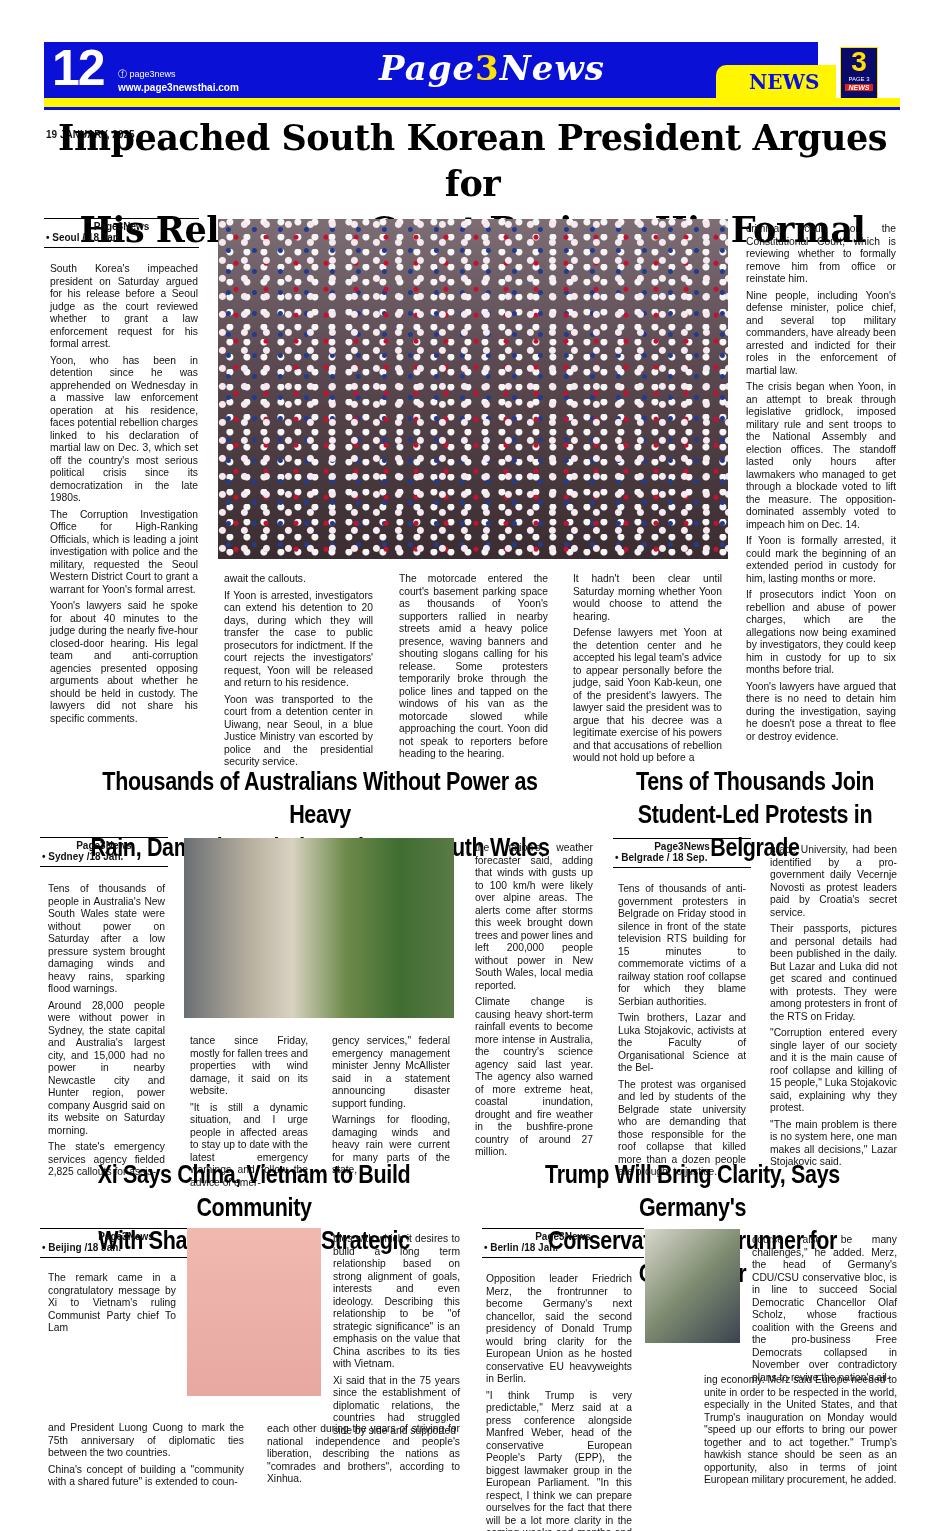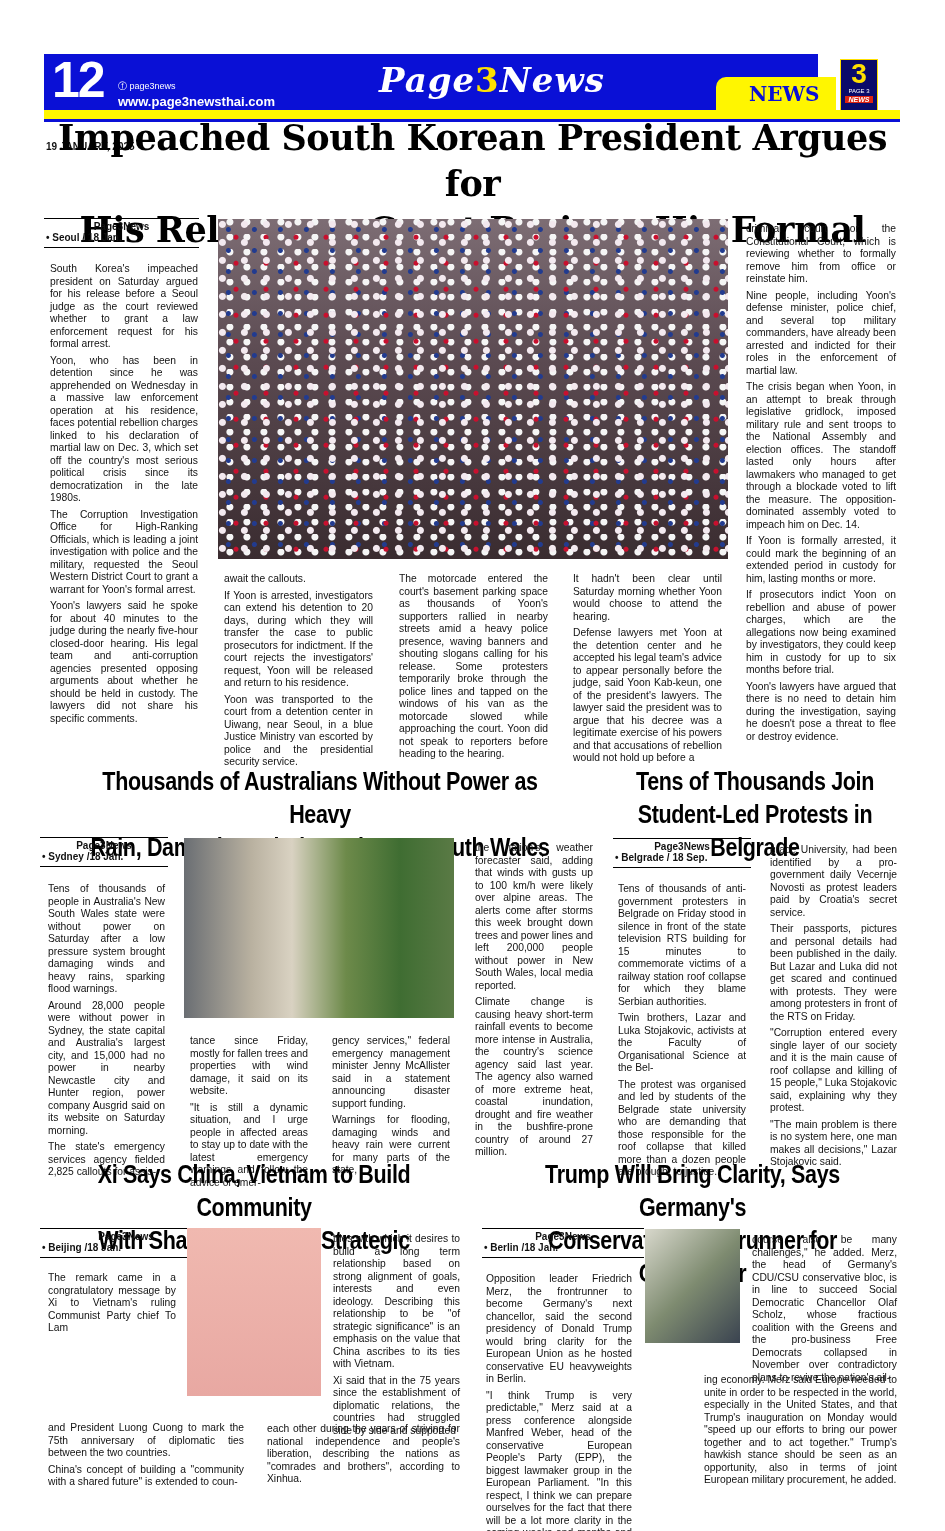--- a/index.html
+++ b/index.html
@@ -1,24 +1,24 @@
 <!DOCTYPE html>
 <html><head>
 <meta charset="utf-8">
 <style>
   html,body{margin:0;padding:0;background:#fff;}
   body{width:945px;height:1531px;position:relative;overflow:hidden;font-family:"Liberation Sans",sans-serif;color:#111;}
   .abs{position:absolute;}
   
-  #masthead{left:44px;top:54px;width:774px;height:68px;background:#0a10d6;}
+  #masthead{left:44px;top:42px;width:774px;height:68px;background:#0a10d6;}
   #mast-yellow{left:0;top:56px;width:856px;height:9px;background:#fff600;}
   #mast-bottom{left:0;top:65px;width:856px;height:3px;background:#0a10d6;}
   #page-num{left:8px;top:-4px;font-size:50px;font-weight:bold;color:#fff;letter-spacing:-2px;line-height:60px;}
   #social{left:74px;top:27px;font-size:9px;color:#fff;line-height:11px;}
-  #website{left:74px;top:40px;font-size:13px;color:#fff;font-weight:bold;}
+  #website{left:74px;top:40px;font-size:10px;color:#fff;font-weight:bold;}
   #date{left:2px;top:55px;font-size:10px;font-weight:bold;color:#111;margin-top:32px;}
   #logo{left:335px;top:6px;font-family:"DejaVu Serif",serif;font-size:34px;color:#fff;font-style:italic;font-weight:bold;letter-spacing:1px;}
   #logo .three{color:#ffe000;font-style:normal;}
   #world-tab{left:672px;top:23px;width:120px;height:33px;background:#fff600;border-top-left-radius:10px;}
   #world-label{left:705px;top:28px;font-family:"DejaVu Serif",serif;font-size:20px;font-weight:bold;color:#0a10d6;}
   #badge{left:796px;top:5px;width:36px;height:57px;background:#0a0a6a;border:1px solid #ffe000;text-align:center;}
   #badge .b3{font-size:28px;font-weight:bold;color:#ffe000;line-height:28px;display:block;}
   #badge .bp{font-size:6px;color:#fff;display:block;}
   #badge .bn{font-size:7px;color:#fff;background:#d21;display:block;margin:2px 4px;font-style:italic;font-weight:bold;}
   

